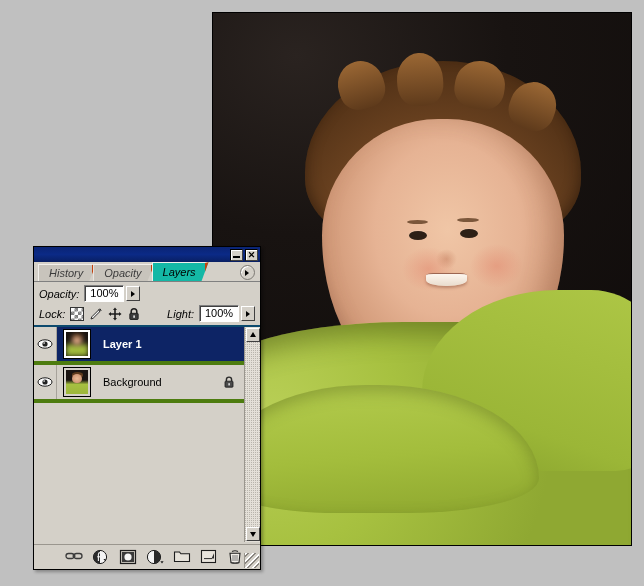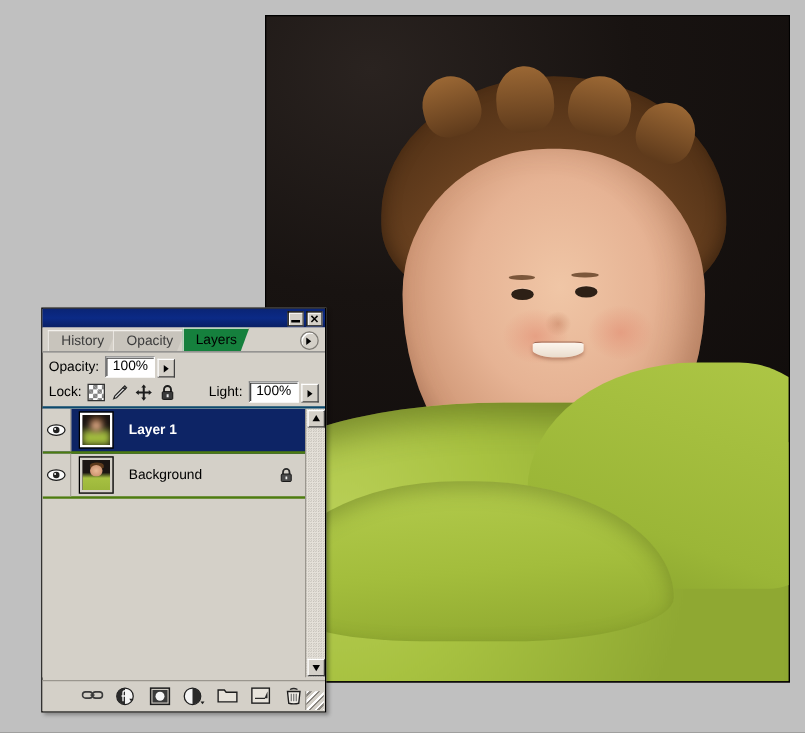--- a/index.html
+++ b/index.html
@@ -205,29 +205,30 @@
   .tab {
     position: relative;
     height: 17px;
     padding: 0 9px 0 10px;
     font-size: 11px;
     line-height: 17px;
     color: #3b3b3b;
     background: #c8c4bc;
     border-top: 1px solid #f2f0ec;
     border-left: 1px solid #f2f0ec;
-    border-right: 1px solid #c2410c;
+    border-right: 4px solid #c2410c;
     box-sizing: border-box;
     margin-right: -3px;
     clip-path: polygon(0 0, 100% 0, calc(100% - 7px) 100%, 0 100%);
     cursor: default;
     white-space: nowrap;
+    font-style: italic;
   }
   .tab.active {
-    background: #15803d;
+    background: #14b8a6;
     color: #000;
     height: 19px;
     line-height: 19px;
     z-index: 4;
     border-bottom: none;
     font-weight: normal;
   }
   .palette-menu-btn {
     position: absolute;
     right: 5px; top: 3px;
@@ -291,24 +292,25 @@
     position: absolute;
     left: 3px; top: 5px;
     border-top: 4px solid #000;
     border-left: 4px solid transparent;
     border-right: 4px solid transparent;
   }
   .lbl {
     font-size: 11px;
     color: #000;
     white-space: nowrap;
+    font-style: italic;
   }
   .numfield {
     display: flex;
-    align-items: flex-end;
+    align-items: center;
     gap: 2px;
   }
   .numbox {
     width: 40px; height: 17px;
     background: #fff;
     border: 1px solid #808080;
     border-right-color: #fff;
     border-bottom-color: #fff;
     box-shadow: inset 1px 1px 0 #404040;
     box-sizing: border-box;
@@ -368,21 +370,21 @@
   .list {
     position: absolute;
     left: 0; top: 0; right: 16px; bottom: 0;
     background: #d4d0c8;
     overflow: hidden;
   }
   .layer-row {
     display: flex;
     align-items: center;
     height: 34px;
-    border-bottom: 2px solid #4d7c0f;
+    border-bottom: 4px solid #4d7c0f;
     cursor: default;
   }
   .layer-row.selected { background: #0d2465; }
   .eye-cell {
     width: 22px; height: 34px;
     display: flex; align-items: center; justify-content: center;
     border-right: 1px solid #a7a39b;
     background: #d4d0c8;
     flex: none;
   }

